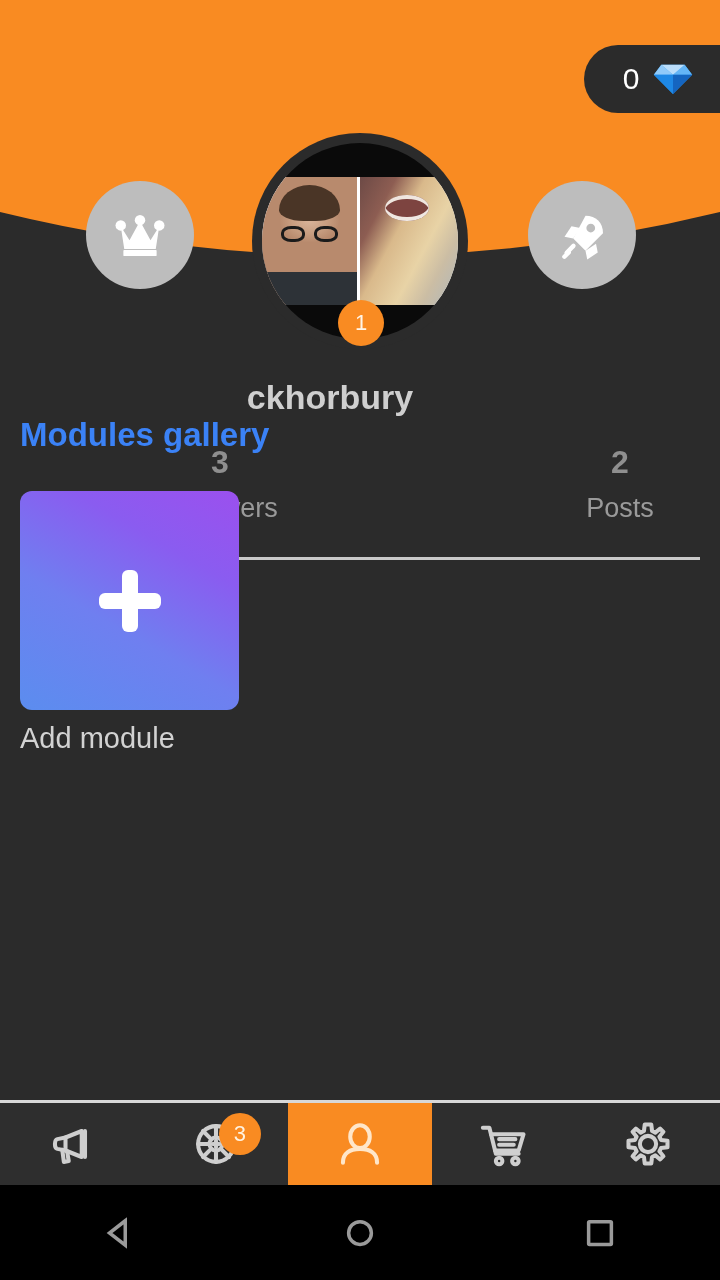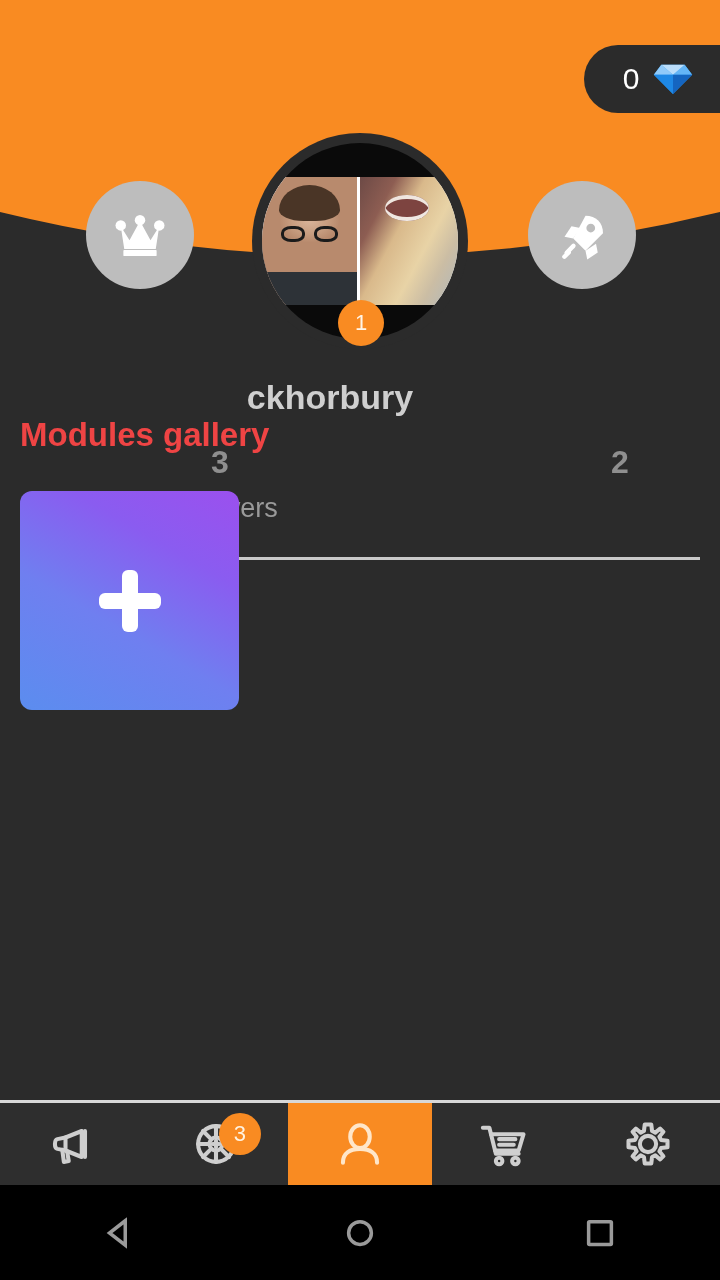--- a/index.html
+++ b/index.html
@@ -158,21 +158,21 @@
   #stats-divider {
     position:absolute; left:238px; top:557px;
     width:462px; height:3px;
     background:#c9c9c9;
     z-index:2;
   }
 
   
   #gallery-title {
     position:absolute; left:20px; top:416px;
-    color:#ef4444;
+    color:#3b82f6;
     font-size:33px; font-weight:700;
     z-index:4;
   }
   #module-tile {
     position:absolute; left:20px; top:491px;
     width:219px; height:219px;
     border-radius:12px;
     background:linear-gradient(30deg, #5b8def 0%, #6f7ff0 40%, #8a5cf0 72%, #9b50ee 100%);
     display:flex; align-items:center; justify-content:center;
     z-index:4;
@@ -305,29 +305,31 @@
 
   <div id="stats">
     <div class="stat">
       <div class="num">3</div>
       <div class="lbl">Followers</div>
     </div>
     <div class="stat">
     </div>
     <div class="stat">
       <div class="num">2</div>
+      <div class="lbl">Posts</div>
     </div>
   </div>
   <div id="stats-divider"></div>
 
   <div id="gallery-title">Modules gallery</div>
 
   <div id="module-tile">
     <span class="plus"></span>
   </div>
+  <div id="module-label">Add module</div>
 
   <div id="tabbar">
 
     <div class="tab">
       <svg viewBox="0 0 64 64">
         <path class="ico-stroke" d="M44 16 L44 48 L24 40 L24 24 Z"></path>
         <path class="ico-stroke" d="M24 24 L14 26 C10 27 10 37 14 38 L24 40"></path>
         <path class="ico-stroke" d="M20 39 L22 54 L28 53 L26 41"></path>
         <path class="ico-stroke" d="M48 16 L48 48"></path>
       </svg>

